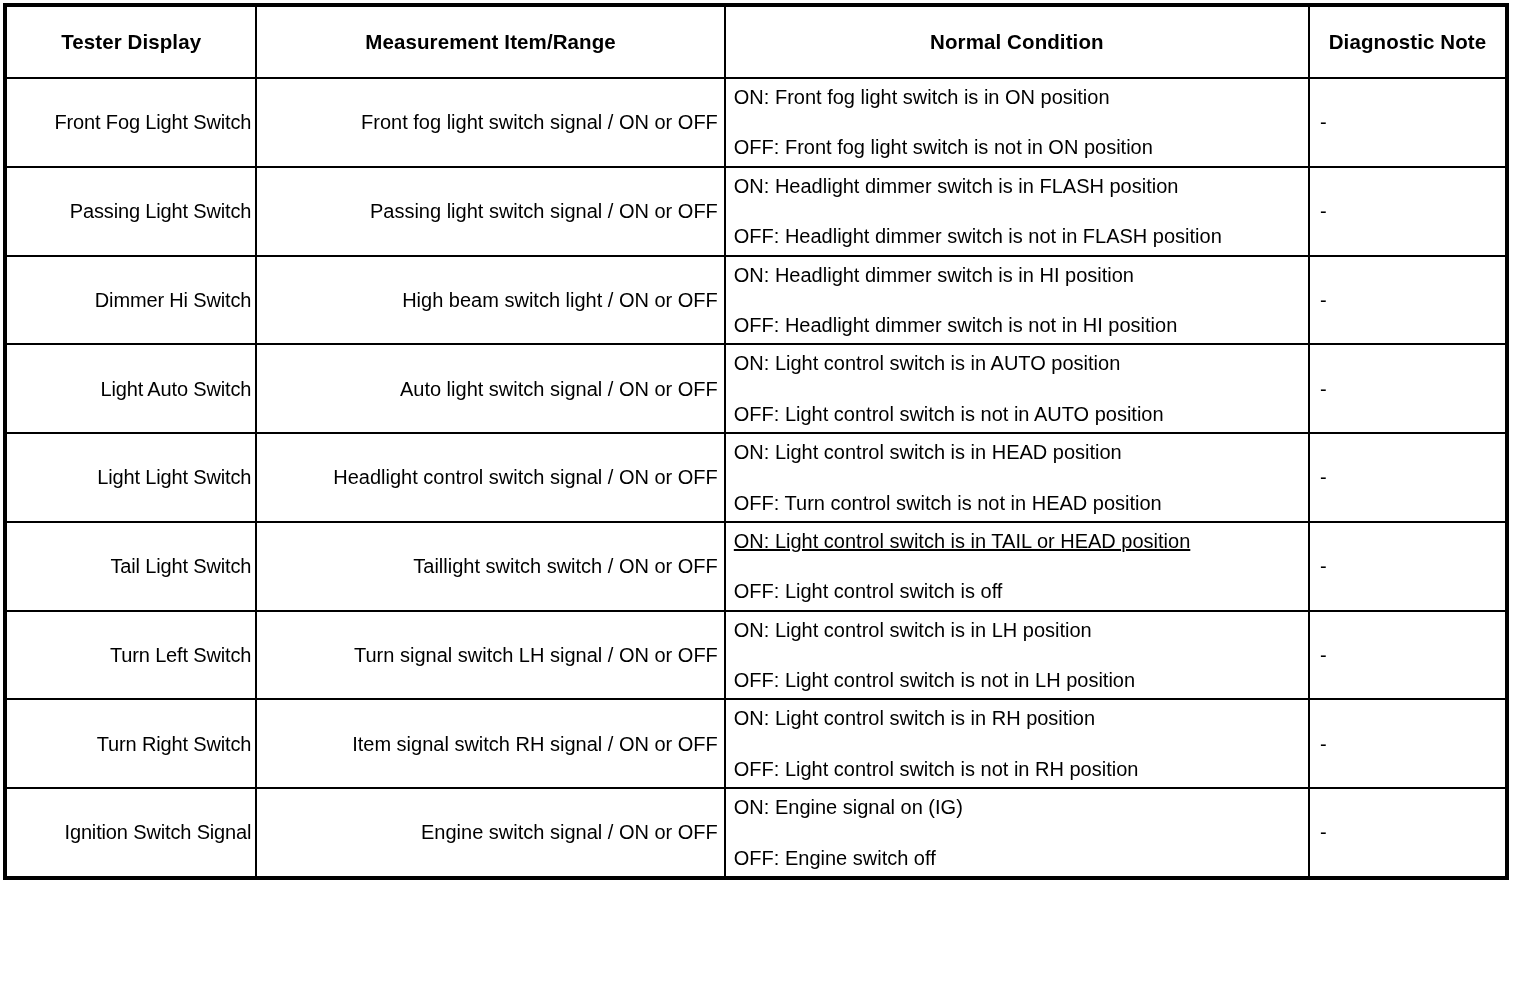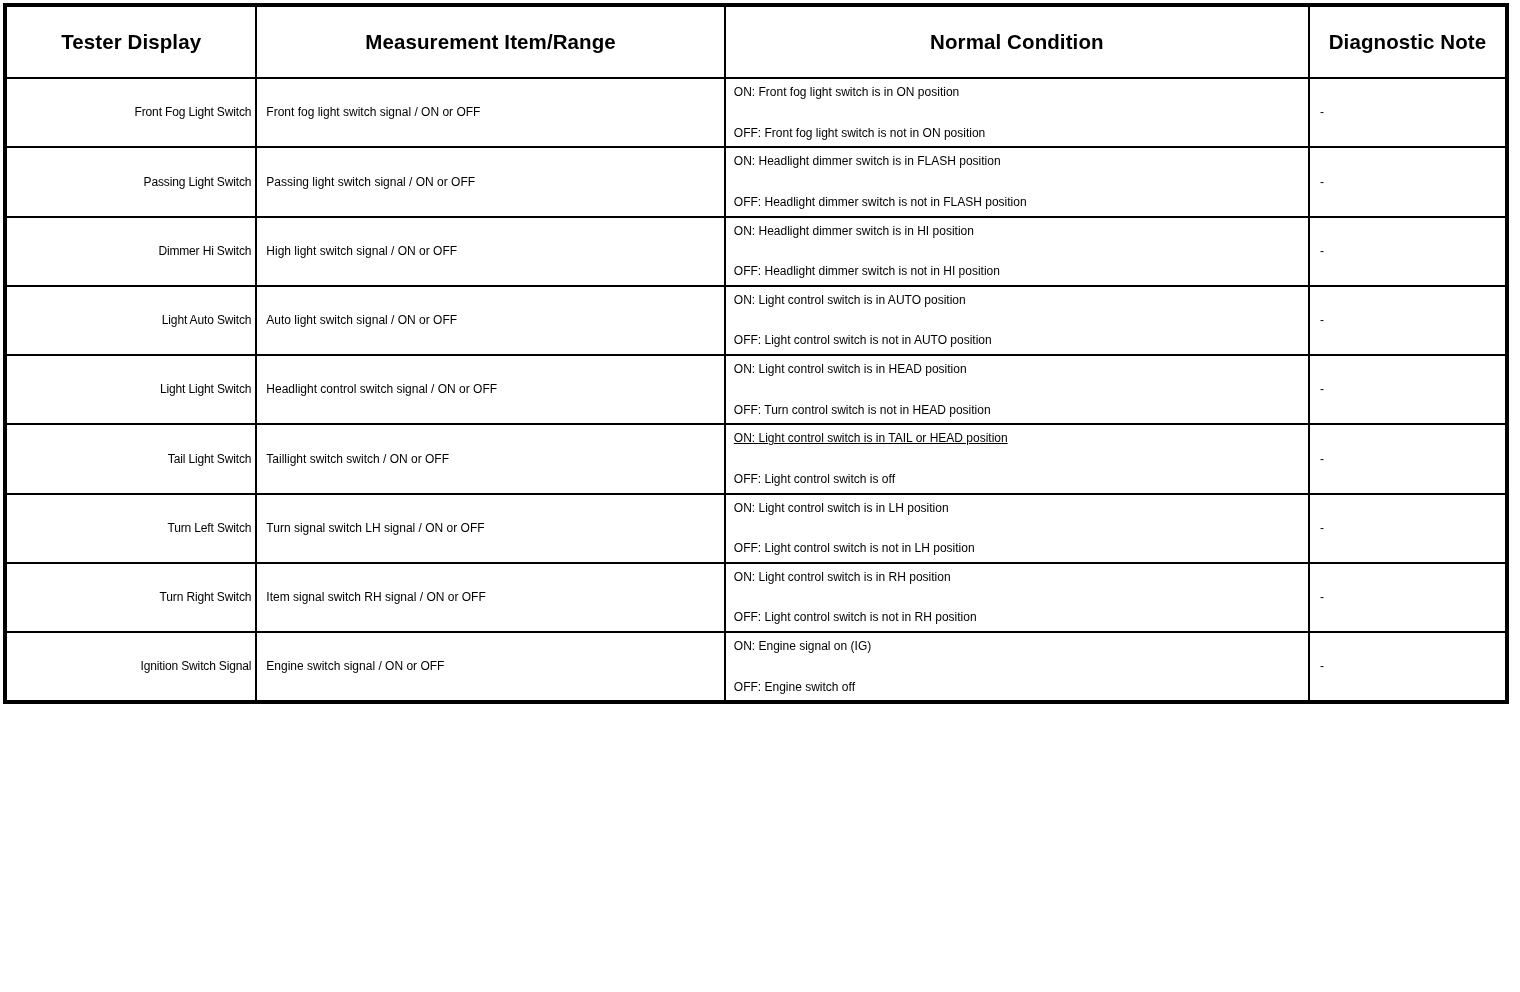--- a/index.html
+++ b/index.html
@@ -45,33 +45,33 @@
     text-align: center;
     font-weight: bold;
     font-size: 20.5px;
     line-height: 1.24;
     height: 73px;
     padding: 2px 6px;
     letter-spacing: 0.1px;
   }
 
   table.spec-table tbody td {
-    font-size: 12px;
+    font-size: 20px;
     line-height: 1.22;
     font-weight: normal;
   }
 
   td.col-tester {
     text-align: right;
     padding: 4px 4px 4px 9px;
     letter-spacing: -0.15px;
   }
 
   td.col-measure {
-    text-align: left;
+    text-align: right;
     padding: 4px 6px 4px 9px;
   }
 
   td.col-normal {
     text-align: left;
     padding: 6px 2px 6px 8px;
   }
 
   td.col-note {
     text-align: left;
@@ -123,21 +123,21 @@
         <td class="col-measure">Passing light switch signal / ON or OFF</td>
         <td class="col-normal">
           <span class="cond-line on">ON: Headlight dimmer switch is in FLASH position</span>
           <span class="cond-line off">OFF: Headlight dimmer switch is not in FLASH position</span>
         </td>
         <td class="col-note">-</td>
       </tr>
 
       <tr>
         <td class="col-tester">Dimmer Hi Switch</td>
-        <td class="col-measure">High light switch signal / ON or OFF</td>
+        <td class="col-measure">High beam switch light / ON or OFF</td>
         <td class="col-normal">
           <span class="cond-line on">ON: Headlight dimmer switch is in HI position</span>
           <span class="cond-line off">OFF: Headlight dimmer switch is not in HI position</span>
         </td>
         <td class="col-note">-</td>
       </tr>
 
       <tr>
         <td class="col-tester">Light Auto Switch</td>
         <td class="col-measure">Auto light switch signal / ON or OFF</td>

